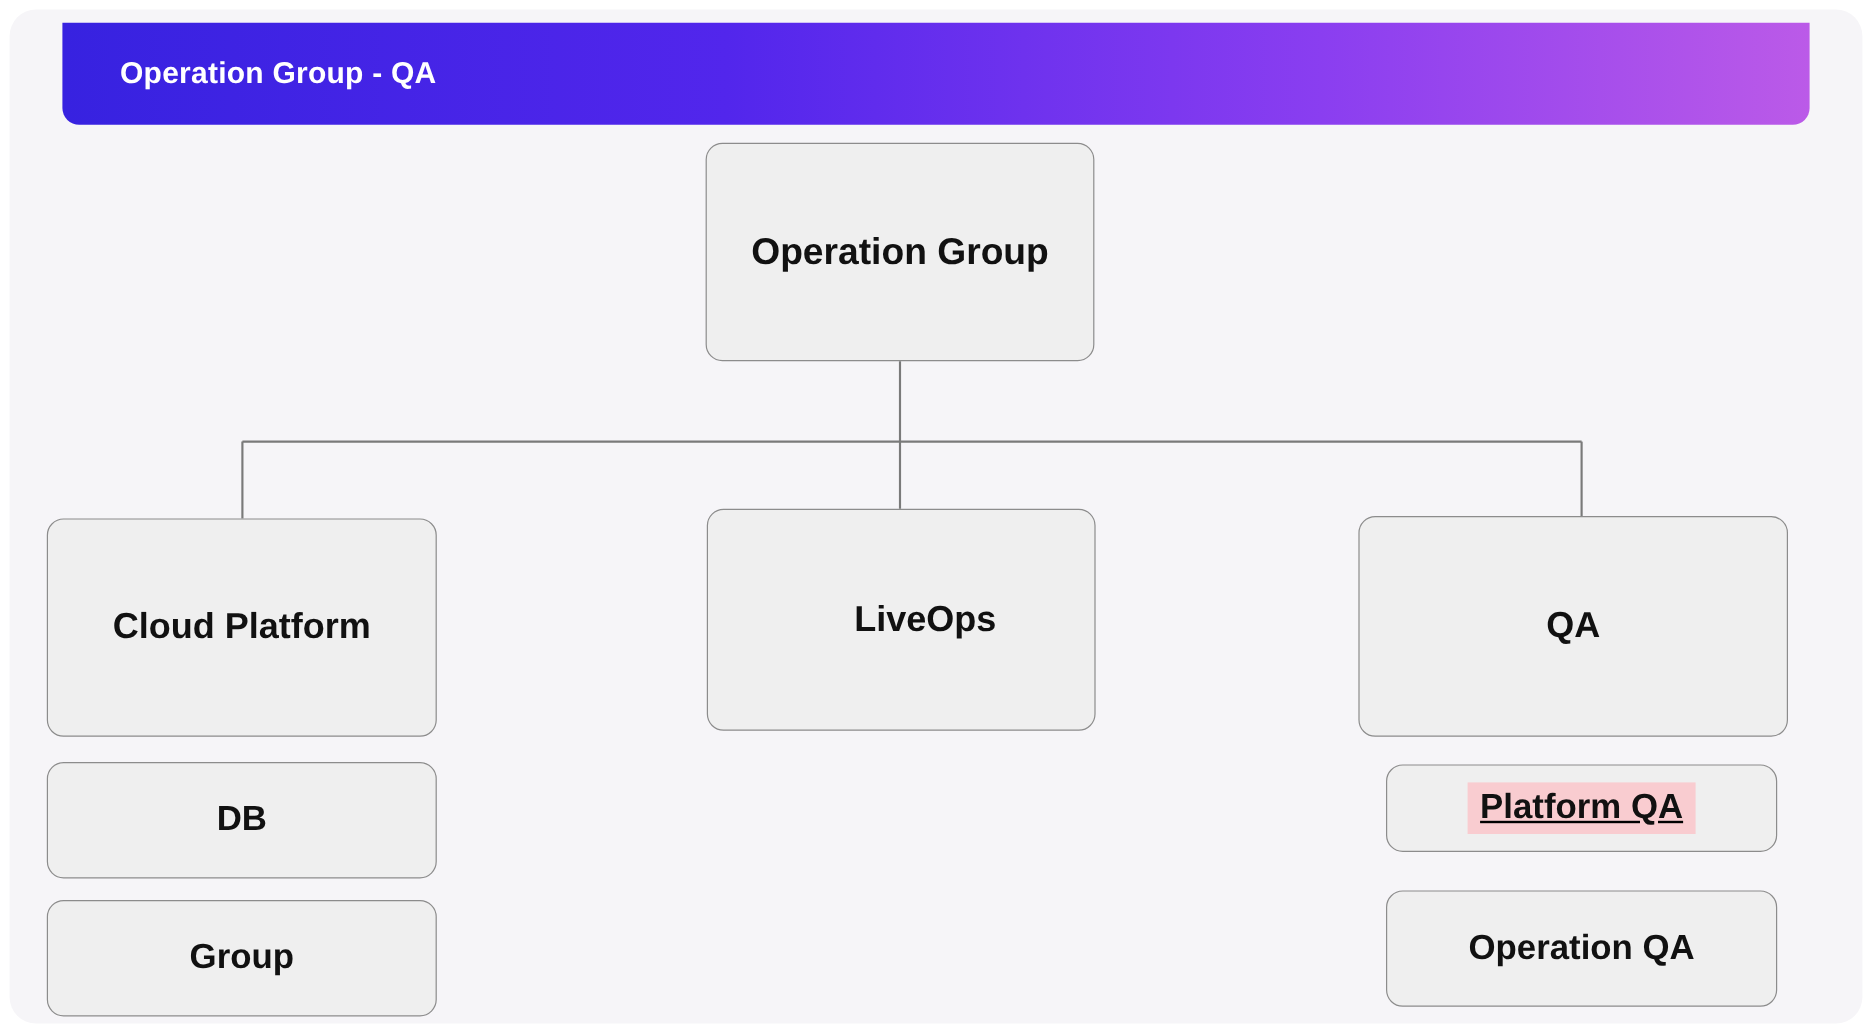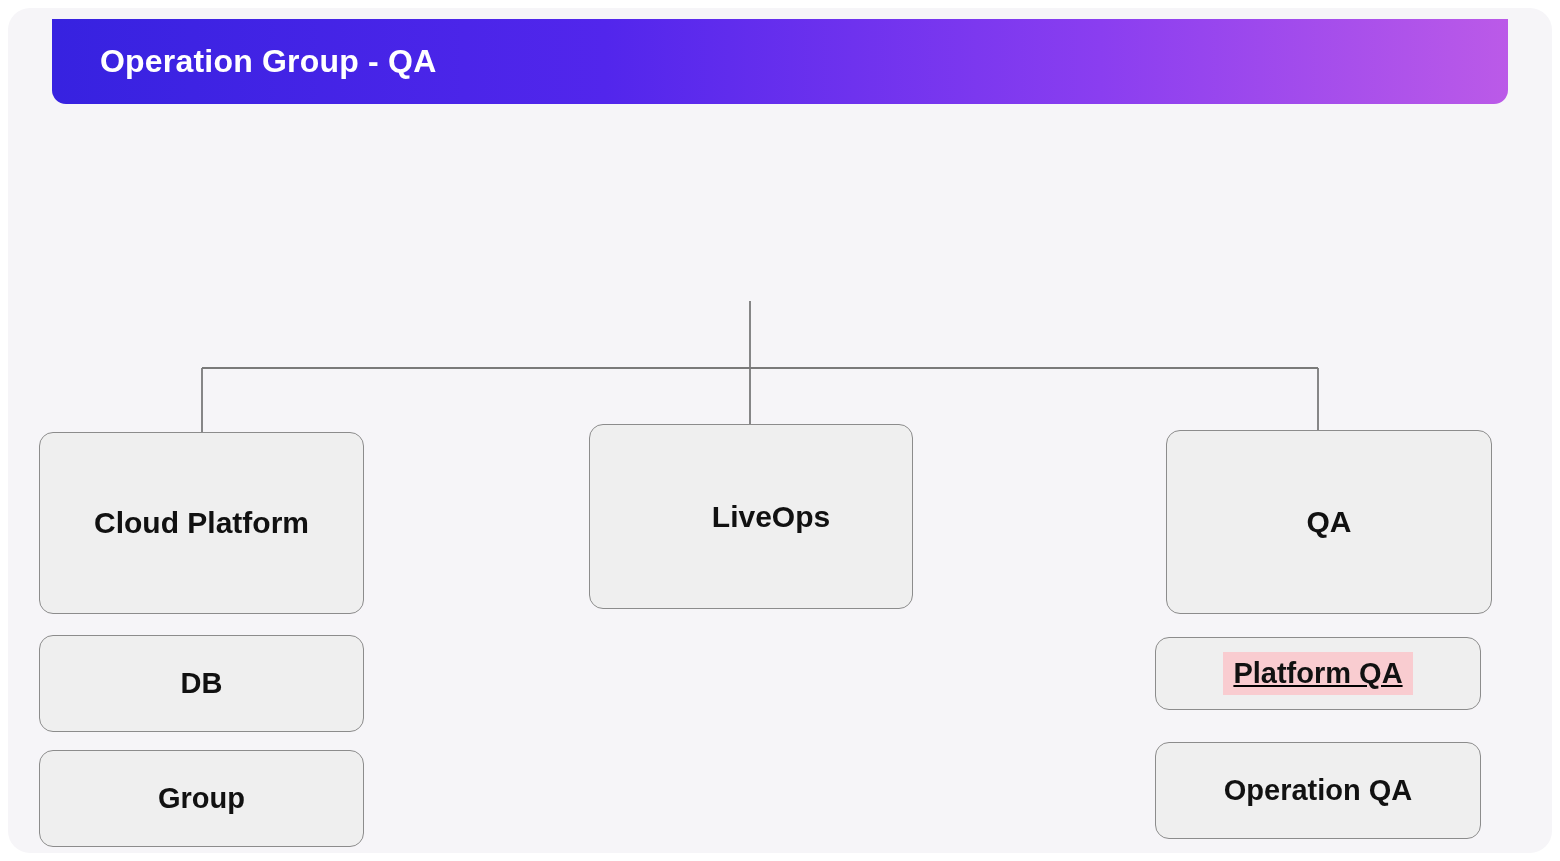--- a/index.html
+++ b/index.html
@@ -34,21 +34,21 @@
     width: 1456px;
     height: 85px;
     background: linear-gradient(90deg, #3722e0 0%, #5226ec 38%, #8a3ef0 72%, #bb5ae8 100%);
     border-bottom-left-radius: 14px;
     border-bottom-right-radius: 14px;
     display: flex;
     align-items: center;
   }
   #title-text {
     color: #ffffff;
-    font-size: 32px;
+    font-size: 25px;
     font-weight: bold;
     letter-spacing: 0.2px;
     margin-left: 48px;
   }
 
   
   #connectors {
     position: absolute;
     left: 0;
     top: 0;
@@ -75,21 +75,21 @@
     line-height: 1.25;
   }
 
   
   #node-root { left: 580px; top: 111px; width: 324px; height: 182px; }
   #node-root .node-label { font-size: 31px; }
 
   
   #node-cloud-platform { left: 31px;   top: 424px; width: 325px; height: 182px; }
   #node-liveops        { left: 581px;  top: 416px; width: 324px; height: 185px; padding-left: 40px; }
-  #node-qa             { left: 1158px; top: 422px; width: 326px; height: 184px; }
+  #node-qa             { left: 1124px; top: 422px; width: 358px; height: 184px; }
   #node-cloud-platform .node-label,
   #node-liveops .node-label,
   #node-qa .node-label { font-size: 30px; }
 
   
   #node-db          { left: 31px;   top: 627px; width: 325px; height: 97px; }
   #node-devops      { left: 31px;   top: 742px; width: 325px; height: 97px; }
   #node-platform-qa { left: 1147px; top: 629px; width: 326px; height: 73px; text-decoration: underline; }
   #node-vertical-qa { left: 1147px; top: 734px; width: 326px; height: 97px; }
   #node-db .node-label,
@@ -118,20 +118,23 @@
 
     <line x1="194" y1="360" x2="1310" y2="360" stroke="#7a7a7a" stroke-width="1.8"></line>
 
     <line x1="194" y1="360" x2="194" y2="424" stroke="#7a7a7a" stroke-width="1.8"></line>
 
     <line x1="742" y1="360" x2="742" y2="416" stroke="#7a7a7a" stroke-width="1.8"></line>
 
     <line x1="1310" y1="360" x2="1310" y2="422" stroke="#7a7a7a" stroke-width="1.8"></line>
   </svg>
 
+  <div class="node" id="node-root">
+    <span class="node-label">Operation Group</span>
+  </div>
 
   <div class="node" id="node-cloud-platform">
     <span class="node-label">Cloud Platform</span>
   </div>
 
   <div class="node" id="node-liveops">
     <span class="node-label">LiveOps</span>
   </div>
 
   <div class="node" id="node-qa">

